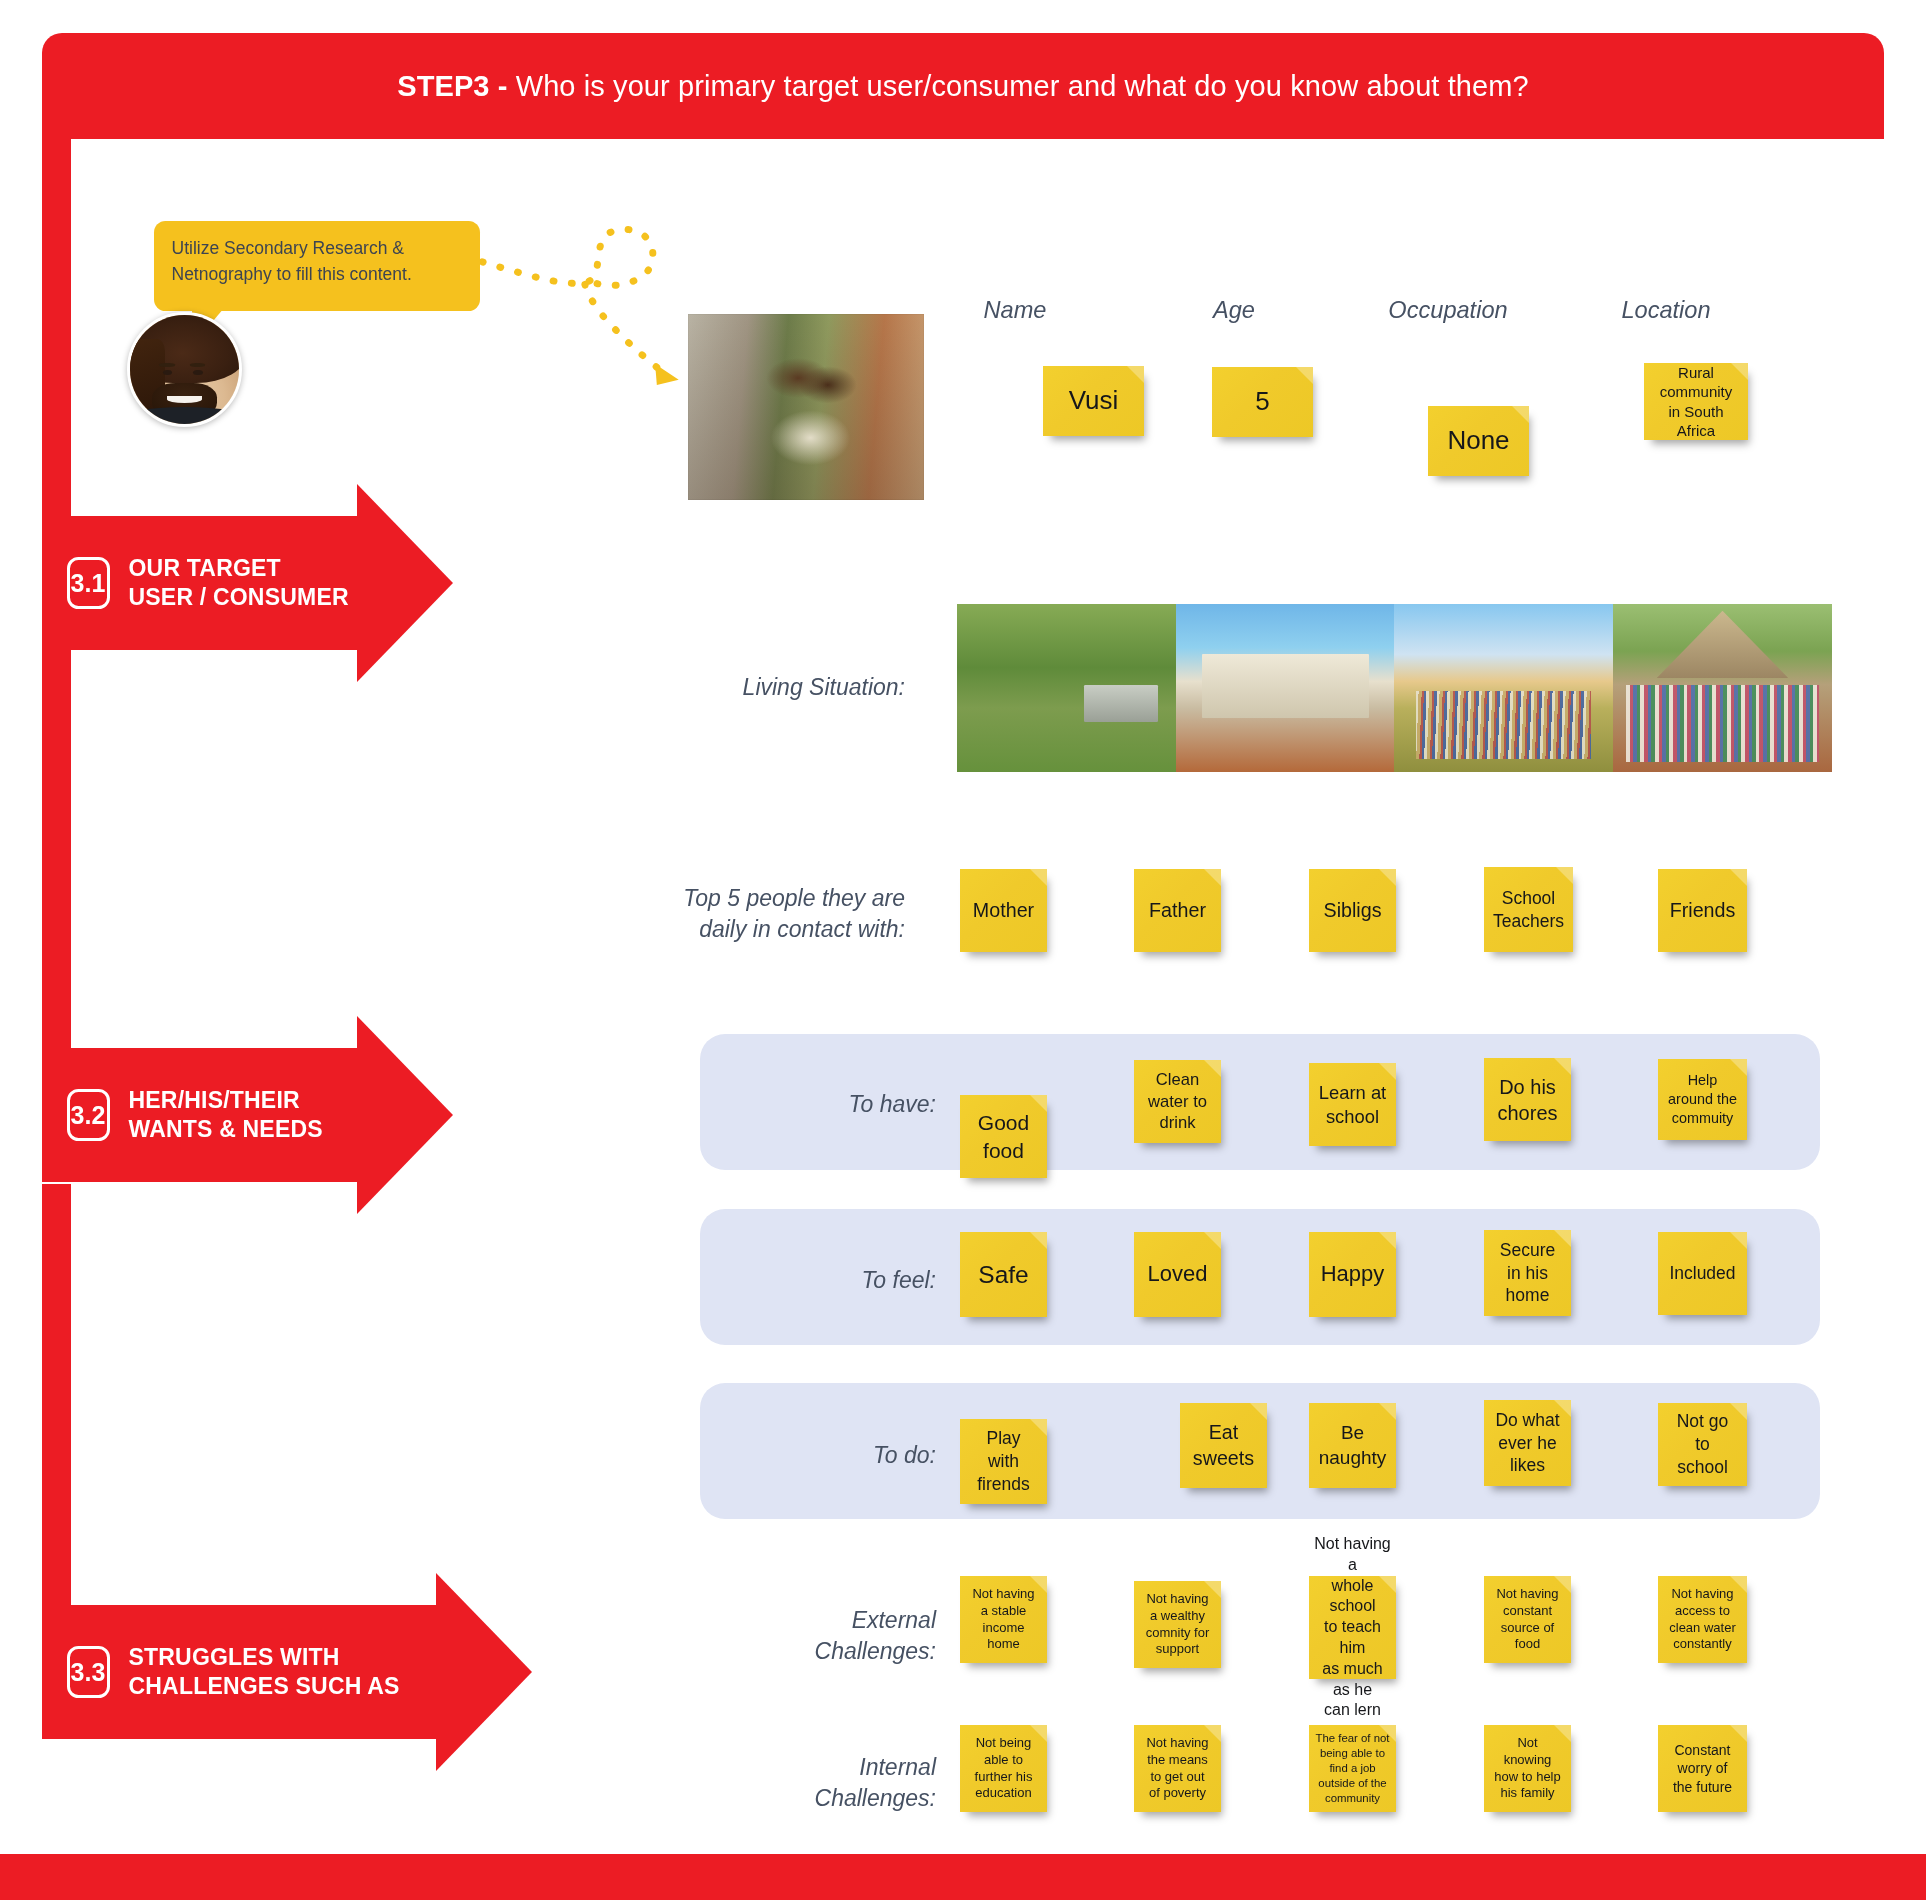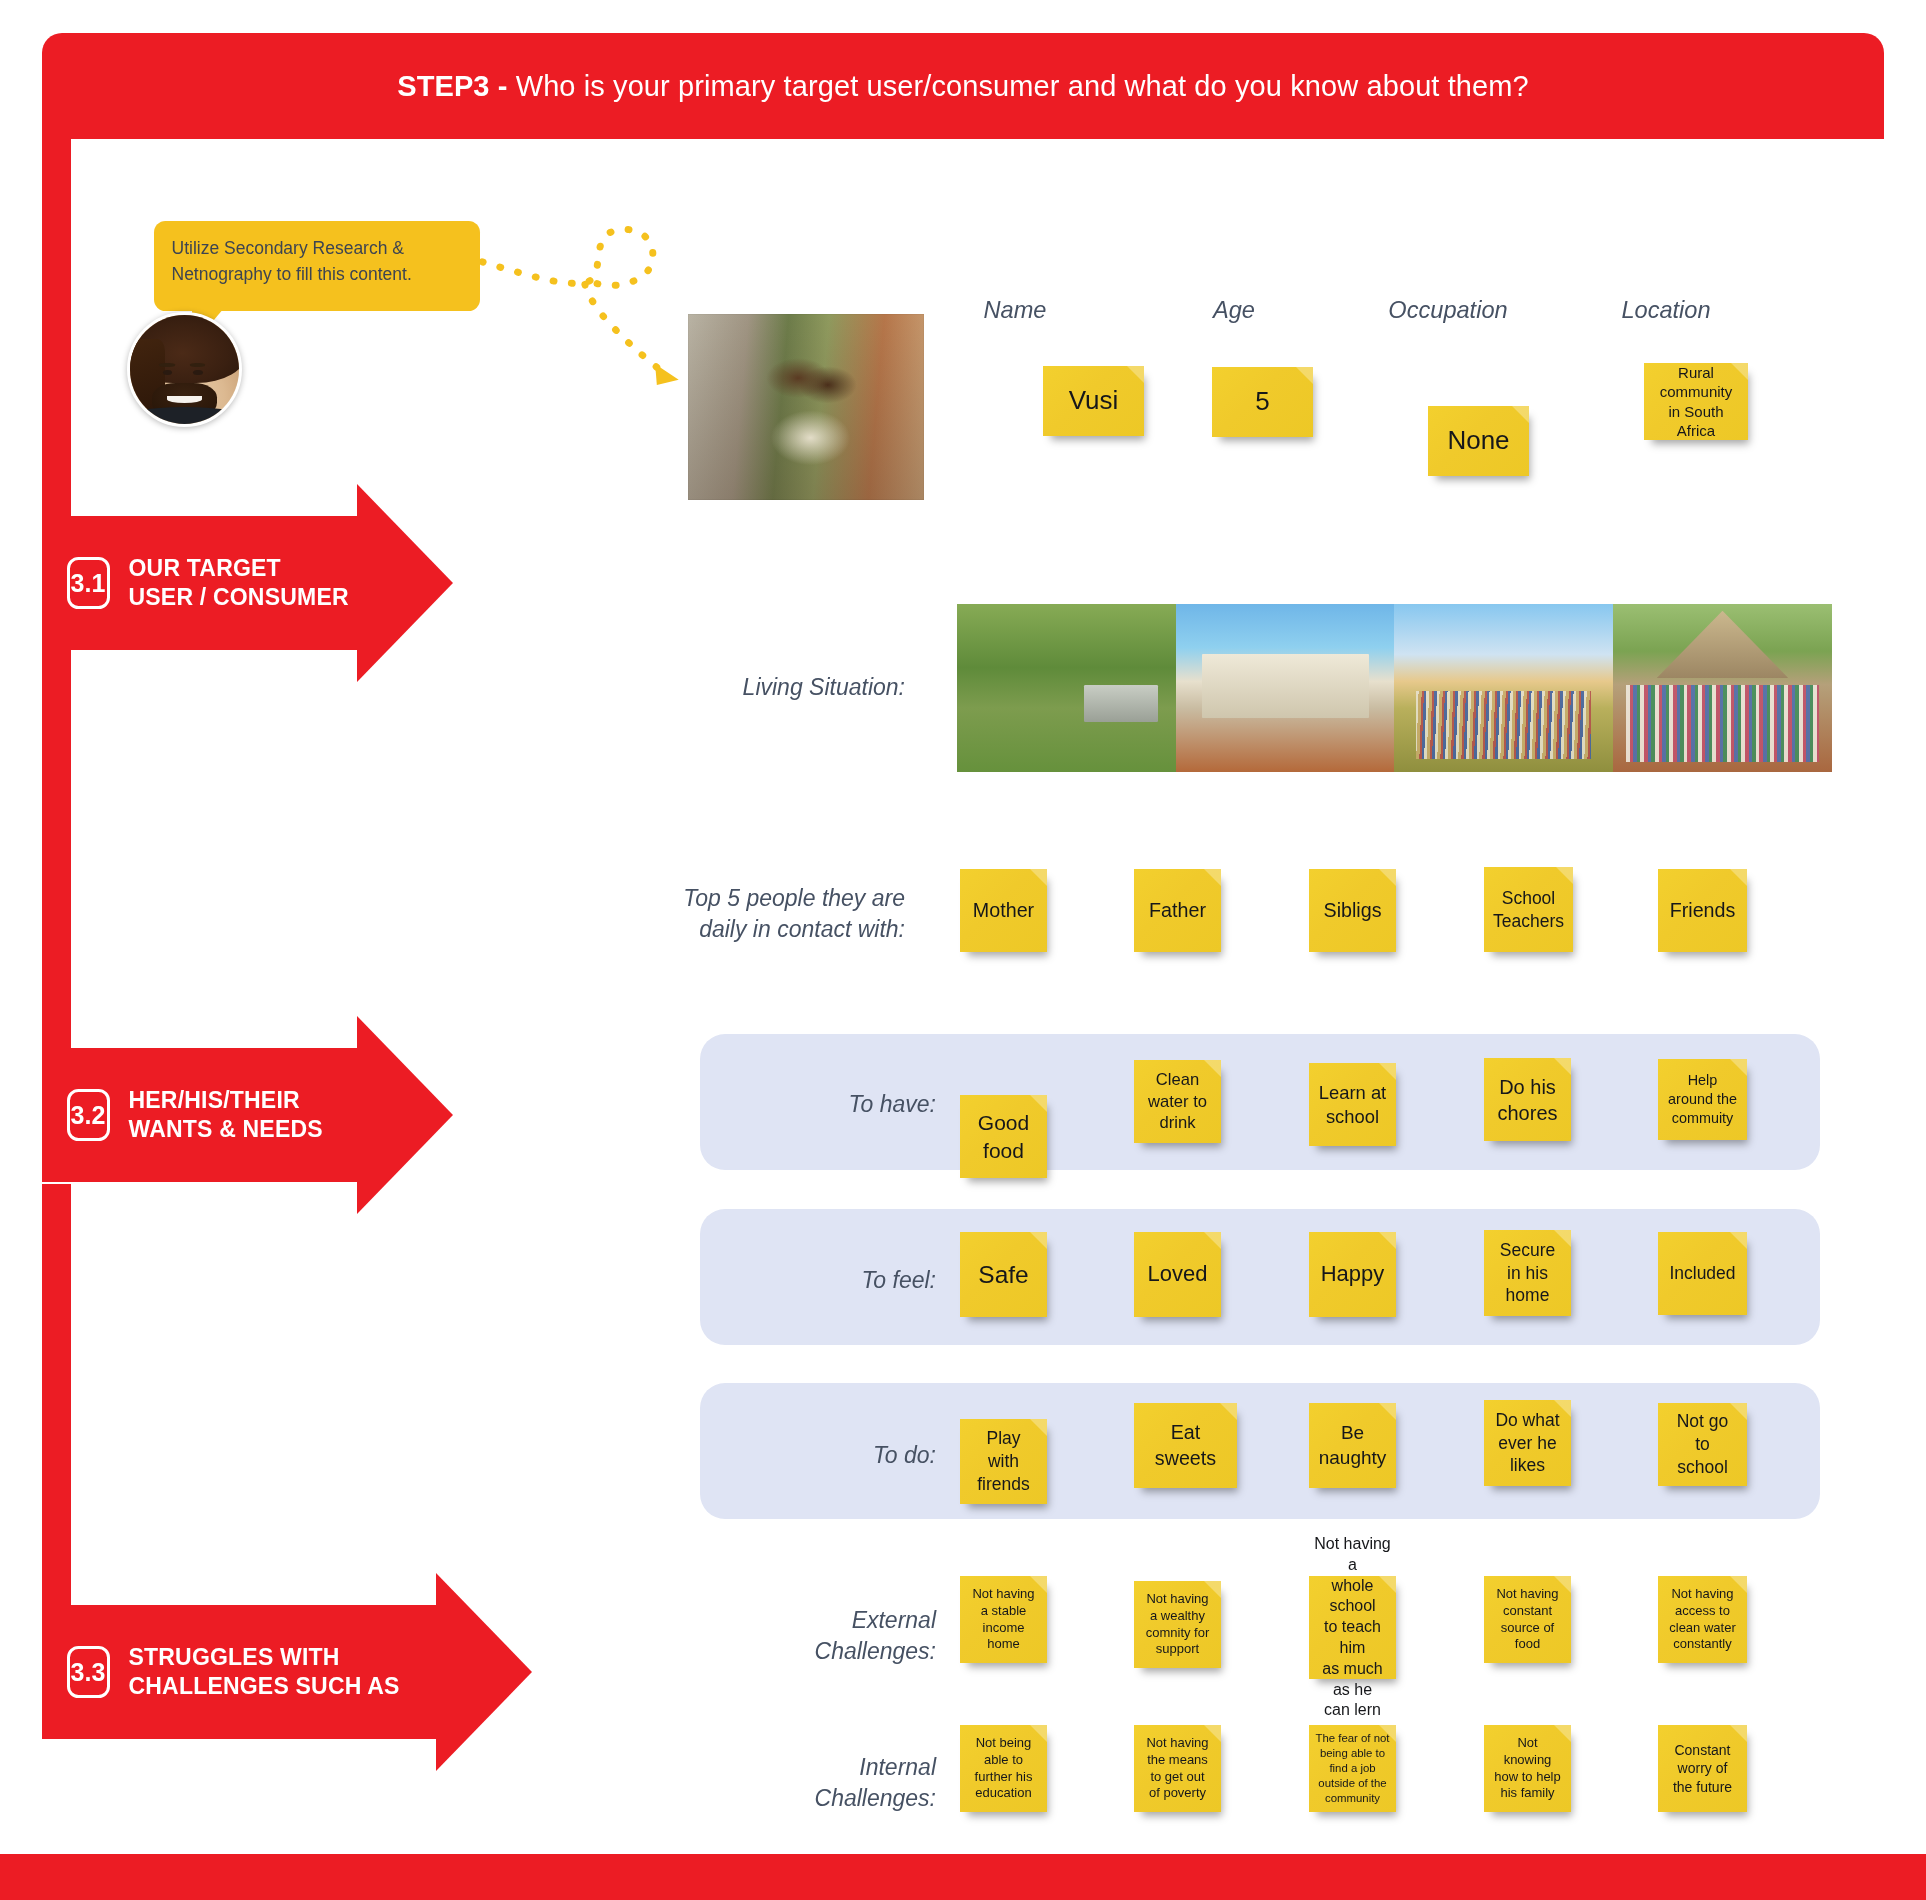--- a/index.html
+++ b/index.html
@@ -345,21 +345,21 @@
   <div class="note" style="left:1484px;top:1230px;width:87px;height:86px;font-size:17.5px;">Secure
 in his
 home</div>
   <div class="note" style="left:1658px;top:1232px;width:89px;height:83px;font-size:17.5px;">Included</div>
 
   <div class="band" style="left:700px;top:1383px;width:1120px;height:136px;"></div>
   <div class="row-label" style="left:695px;top:1440px;width:241px;">To do:</div>
   <div class="note" style="left:960px;top:1403px;width:87px;height:85px;font-size:17.5px;margin-top:16px;">Play
 with
 firends</div>
-  <div class="note" style="left:1134px;top:1403px;width:103px;height:85px;font-size:19.7px;">Eat
+  <div class="note" style="left:1180px;top:1403px;width:87px;height:85px;font-size:19.7px;">Eat
 sweets</div>
   <div class="note" style="left:1309px;top:1403px;width:87px;height:85px;font-size:19px;">Be
 naughty</div>
   <div class="note" style="left:1484px;top:1400px;width:87px;height:86px;font-size:17.5px;">Do what
 ever he
 likes</div>
   <div class="note" style="left:1658px;top:1403px;width:89px;height:83px;font-size:17.5px;">Not go
 to
 school</div>
 

